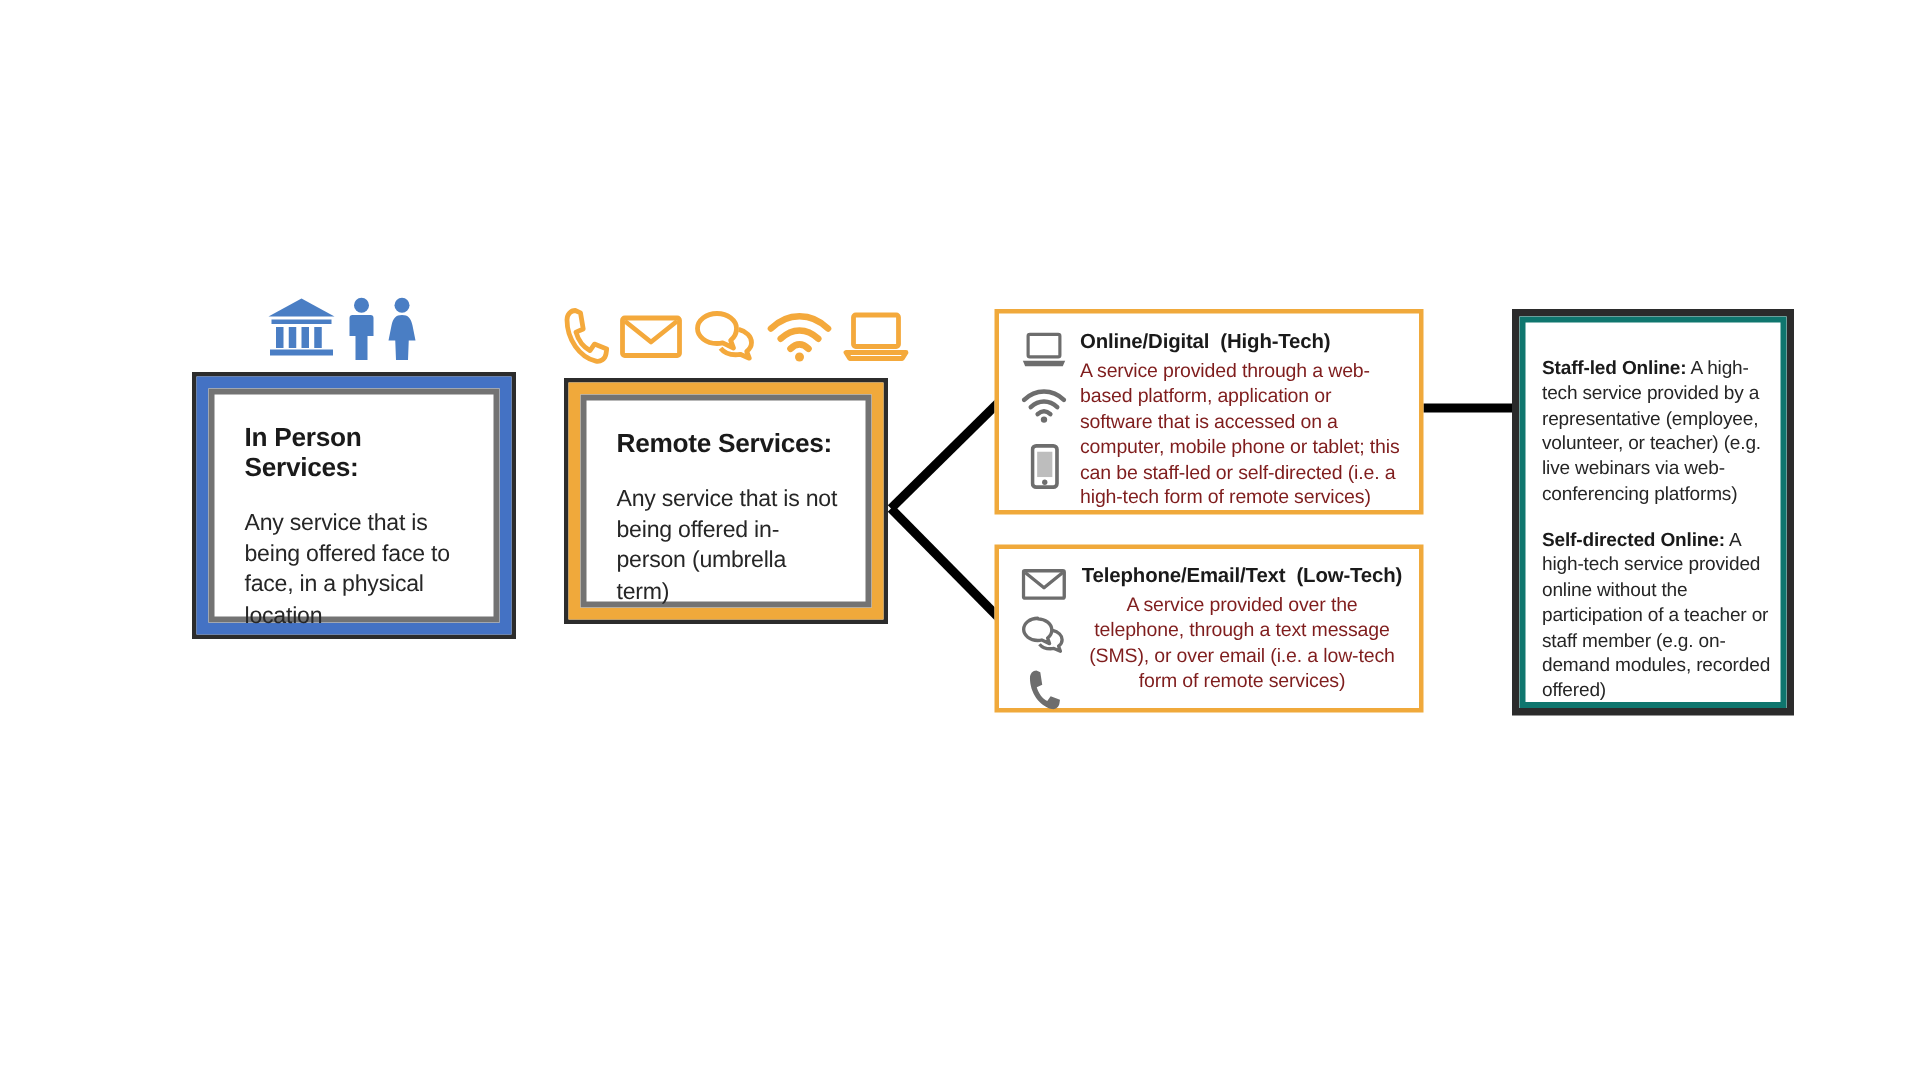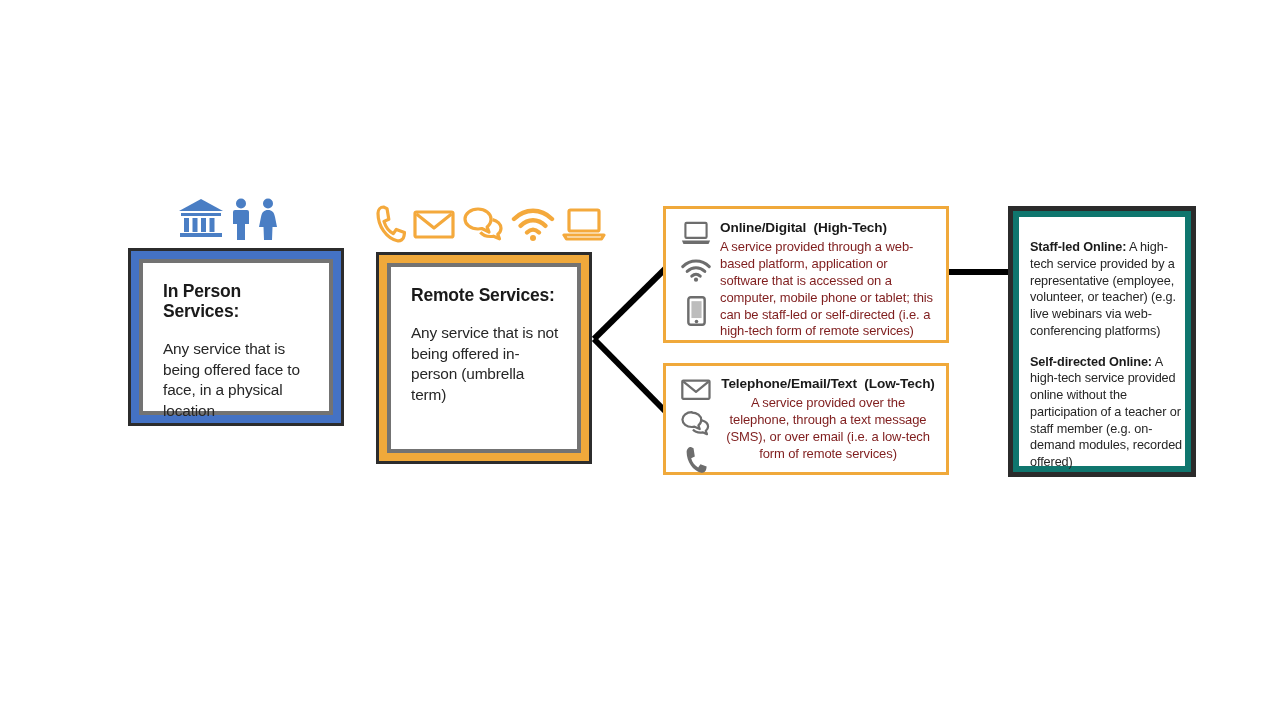--- a/index.html
+++ b/index.html
@@ -59,21 +59,21 @@
   .framed > .band > .inner {
     box-sizing: border-box;
     width: 100%;
     height: 100%;
     border: 4px solid #737373;
     background: #ffffff;
     padding: 18px 18px 10px 20px;
   }
 
   #box-inperson { left: 128px; top: 248px; width: 216px; height: 178px; --band: #4472c4; }
-  #box-remote   { left: 376px; top: 252px; width: 216px; height: 212px; --band: #f0a93b; }
+  #box-remote   { left: 376px; top: 252px; width: 216px; height: 164px; --band: #f0a93b; }
 
   .box-title {
     font-size: 17.5px;
     font-weight: bold;
     color: #1a1a1a;
     letter-spacing: -0.2px;
     margin: 0 0 18px 0;
     line-height: 1.15;
   }
   .box-body {
@@ -135,21 +135,21 @@
     left: 1008px; top: 206px;
     width: 188px; height: 271px;
     box-sizing: border-box;
     background: #ffffff;
     border: 5px solid #2b2b2b;
   }
   #box-definitions .defs-inner {
     box-sizing: border-box;
     width: 100%;
     height: 100%;
-    border: 6px solid #0f766e;
+    border: 4px solid #0f766e;
     background: #ffffff;
     padding: 22px 0 10px 11px;
   }
   .def-para {
     font-size: 12.7px;
     color: #262626;
     line-height: 1.32;
     letter-spacing: -0.1px;
     margin: 0 0 14px 0;
   }

